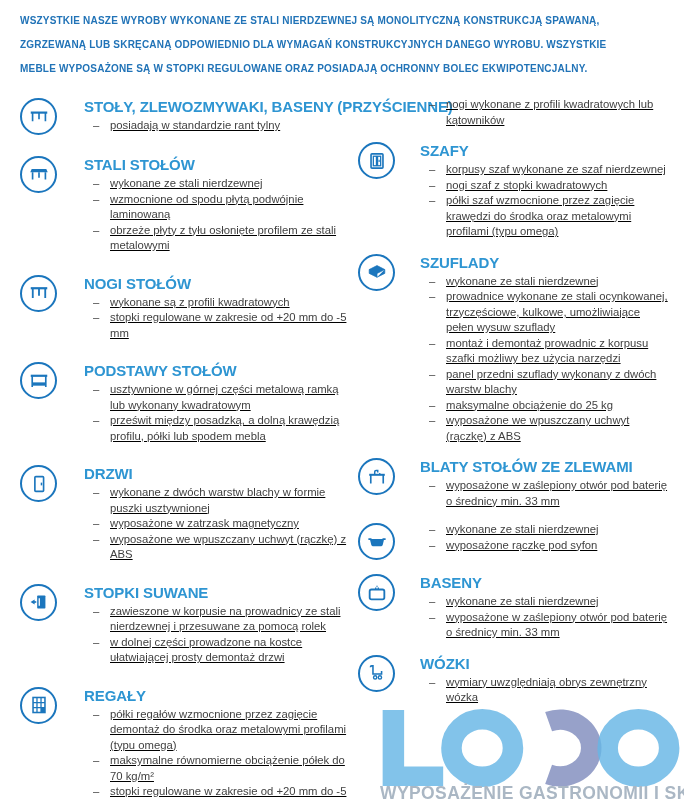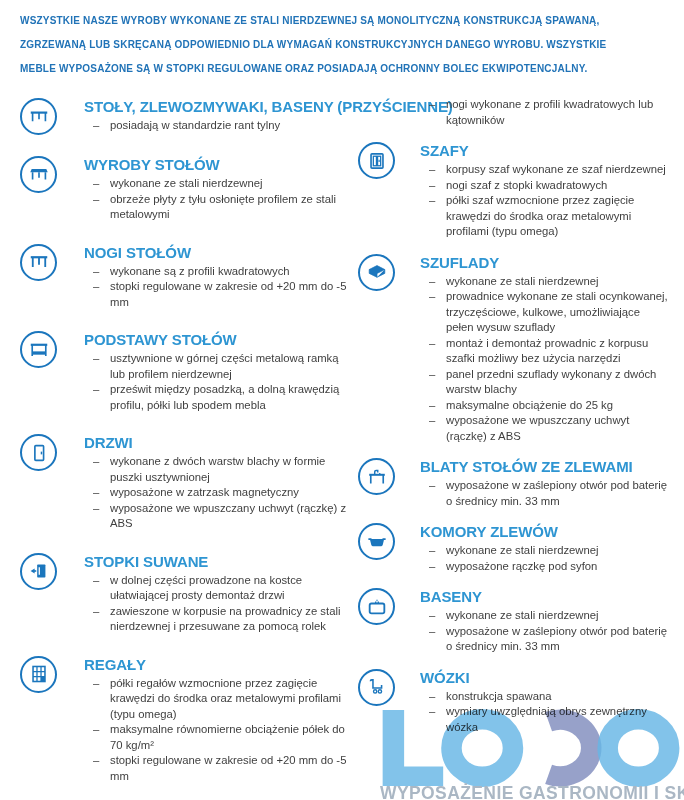--- a/index.html
+++ b/index.html
@@ -27,21 +27,21 @@
   .circle{
     width:33px;height:33px;border:2.6px solid var(--c-icon,#1b76bd);
     border-radius:50%;display:flex;align-items:center;justify-content:center;
   }
   .circle svg{width:22px;height:22px;display:block;}
   .content{flex:1;min-width:0;}
   .title{
     margin:1px 0 3px 0;color:var(--c-heading,#2e95d2);
     font-size:15px;font-weight:bold;letter-spacing:-0.1px;white-space:nowrap;
   }
-  ul.bullets{list-style:none;margin:0;padding:0 0 0 9px;}
+  ul.bullets{list-style:none;margin:0;padding:0 0 0 9px;text-decoration:underline;}
   ul.bullets li{
     position:relative;padding-left:17px;color:var(--c-body,#3f3f3f);
     font-size:11.3px;line-height:15.5px;font-weight:500;
   }
   ul.bullets li::before{content:"–";position:absolute;left:0;top:0;}
   
   .watermark{
     position:absolute;left:380px;top:698px;width:304px;
     mix-blend-mode:multiply;pointer-events:none;
   }
@@ -80,23 +80,24 @@
   <section class="item">
     <div class="icon-wrap">
             <span class="circle" style="color: rgb(27, 118, 189);">
               <svg viewBox="0 0 24 24" fill="none" stroke="currentColor">
                 <path d="M4 5.5 H20 L21.5 9 H2.5 Z" fill="currentColor" stroke="none"></path>
                 <path d="M5 9 V17 M12 9 V15 M19 9 V17" stroke-width="1.8"></path>
               </svg>
             </span>
           </div>
     <div class="content">
-      <h3 class="title">WYROBY STOŁÓW</h3>
+      <h3 class="title">STALI STOŁÓW</h3>
       <ul class="bullets">
               <li>wykonane ze stali nierdzewnej</li>
+              <li>wzmocnione od spodu płytą podwójnie laminowaną</li>
               <li>obrzeże płyty z tyłu osłonięte profilem ze stali metalowymi</li>
             </ul>
     </div>
   </section>
 
   <section class="item">
     <div class="icon-wrap">
             <span class="circle" style="color: rgb(27, 118, 189);">
               <svg viewBox="0 0 24 24" fill="none" stroke="currentColor">
                 <path d="M3 6.8 H21" stroke-width="2.4"></path>
@@ -119,21 +120,21 @@
               <svg viewBox="0 0 24 24" fill="none" stroke="currentColor">
                 <path d="M3 6.3 H21" stroke-width="2.4"></path>
                 <path d="M4.6 6.3 V18.5 M19.4 6.3 V18.5" stroke-width="1.8"></path>
                 <rect x="4.6" y="13.5" width="14.8" height="3.6" fill="currentColor" stroke="none"></rect>
               </svg>
             </span>
           </div>
     <div class="content">
       <h3 class="title">PODSTAWY STOŁÓW</h3>
       <ul class="bullets">
-              <li>usztywnione w górnej części metalową ramką lub profilem nierdzewnej</li>
+              <li>usztywnione w górnej części metalową ramką lub wykonany kwadratowym</li>
               <li>prześwit między posadzką, a dolną krawędzią profilu, półki lub spodem mebla</li>
             </ul>
     </div>
   </section>
 
   <section class="item">
     <div class="icon-wrap">
             <span class="circle" style="color: rgb(27, 118, 189);">
               <svg viewBox="0 0 24 24" fill="none" stroke="currentColor">
                 <rect x="7.5" y="4" width="9.5" height="16" rx="1" stroke-width="1.8"></rect>
@@ -158,40 +159,40 @@
                 <rect x="10" y="5" width="9" height="14" rx="0.8" fill="currentColor" stroke="none"></rect>
                 <path d="M12.3 8 V16" stroke="#ffffff" stroke-width="1.4"></path>
                 <path d="M9 12 H4.5" stroke-width="1.8"></path>
                 <path d="M7.2 9.4 L2.8 12 L7.2 14.6 Z" fill="currentColor" stroke="none"></path>
               </svg>
             </span>
           </div>
     <div class="content">
       <h3 class="title">STOPKI SUWANE</h3>
       <ul class="bullets">
+              <li>zawieszone w korpusie na prowadnicy ze stali nierdzewnej i przesuwane za pomocą rolek</li>
               <li>w dolnej części prowadzone na kostce ułatwiającej prosty demontaż drzwi</li>
-              <li>zawieszone w korpusie na prowadnicy ze stali nierdzewnej i przesuwane za pomocą rolek</li>
             </ul>
     </div>
   </section>
 
   <section class="item">
     <div class="icon-wrap">
             <span class="circle" style="color: rgb(27, 118, 189);">
               <svg viewBox="0 0 24 24" fill="none" stroke="currentColor">
                 <rect x="5.5" y="3.8" width="13" height="16.4" stroke-width="1.7"></rect>
                 <path d="M9.8 3.8 V20.2 M14.2 3.8 V20.2 M5.5 9.3 H18.5 M5.5 14.8 H18.5" stroke-width="1.4"></path>
                 <rect x="14.2" y="14.8" width="4.3" height="5.4" fill="currentColor" stroke="none"></rect>
               </svg>
             </span>
           </div>
     <div class="content">
       <h3 class="title">REGAŁY</h3>
       <ul class="bullets">
-              <li>półki regałów wzmocnione przez zagięcie krawędzi do środka oraz metalowymi profilami (typu omega)</li>
+              <li>półki regałów wzmocnione przez zagięcie demontaż do środka oraz metalowymi profilami (typu omega)</li>
               <li>maksymalne równomierne obciążenie półek do 70 kg/m²</li>
               <li>stopki regulowane w zakresie od +20 mm do -5 mm</li>
             </ul>
     </div>
   </section>
 </div>
     <div class="col col-right">
   <section class="item no-icon">
     <div class="icon-wrap"></div>
     <div class="content">
@@ -266,21 +267,20 @@
   <section class="item">
     <div class="icon-wrap">
             <span class="circle" style="color: rgb(27, 118, 189);">
               <svg viewBox="0 0 24 24" fill="none" stroke="currentColor">
                 <path d="M4.2 8.6 H19.8 L18.2 15.4 Q17.9 16.6 16.7 16.6 H7.3 Q6.1 16.6 5.8 15.4 Z" fill="currentColor" stroke="none"></path>
                 <path d="M2.6 8.8 H6 M18 8.8 H21.4" stroke-width="2"></path>
               </svg>
             </span>
           </div>
     <div class="content">
-      <h3 class="title">KOMORY ZLEWÓW</h3>
       <ul class="bullets">
               <li>wykonane ze stali nierdzewnej</li>
               <li>wyposażone rączkę pod syfon</li>
             </ul>
     </div>
   </section>
 
   <section class="item">
     <div class="icon-wrap">
             <span class="circle" style="color: rgb(27, 118, 189);">
@@ -306,21 +306,20 @@
               <svg viewBox="0 0 24 24" fill="none" stroke="currentColor">
                 <path d="M4.8 5.6 Q4.8 4.2 6.2 4.2 H7.6 V13 H17 V9.8" stroke-width="1.7"></path>
                 <circle cx="10" cy="16.8" r="1.8" stroke-width="1.5"></circle>
                 <circle cx="15.2" cy="16.8" r="1.8" stroke-width="1.5"></circle>
               </svg>
             </span>
           </div>
     <div class="content">
       <h3 class="title">WÓZKI</h3>
       <ul class="bullets">
-              <li>konstrukcja spawana</li>
               <li>wymiary uwzględniają obrys zewnętrzny wózka</li>
             </ul>
     </div>
   </section>
 </div>
   </div>
 
   <div class="watermark" aria-label="LODO">
     <svg viewBox="0 0 310 84">
       <path d="M2 3 H24 V61 H64 V81 H2 Z" fill="#66b6e5" opacity="0.82"></path>

